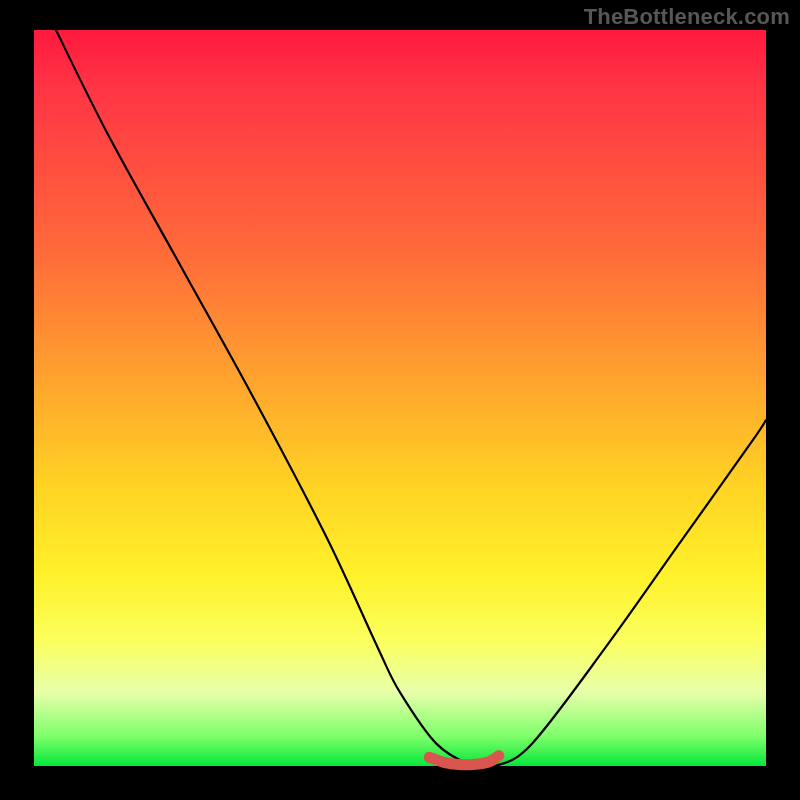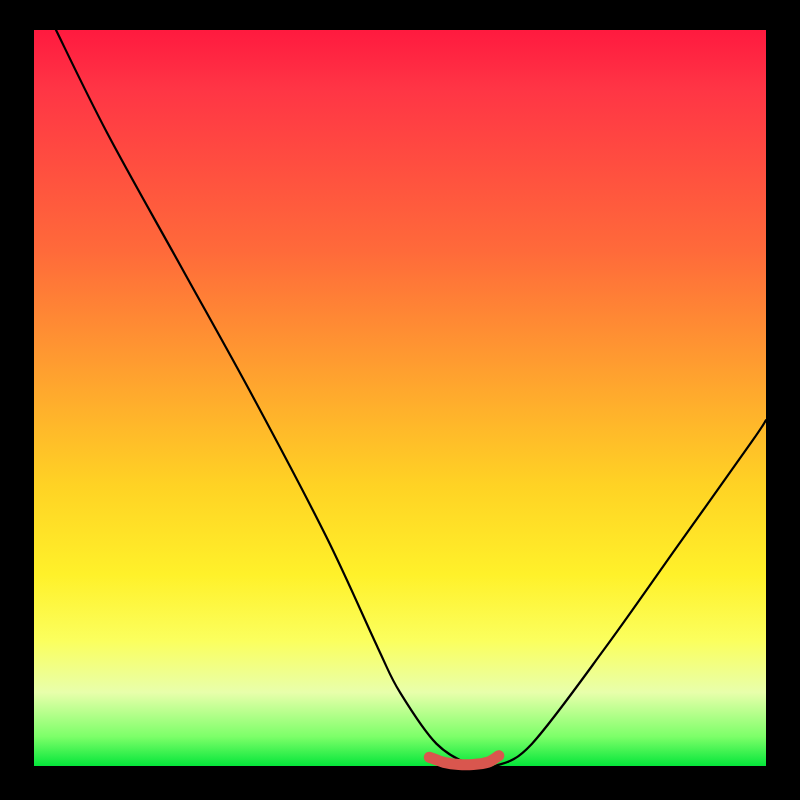--- a/index.html
+++ b/index.html
@@ -54,20 +54,21 @@
     top: 0;
     width: 732px;
     height: 736px;
     overflow: visible;
   }
 </style>
 </head>
 <body>
 
 <div class="frame">
+  <div class="watermark">TheBottleneck.com</div>
 
   <div class="plot-area">
     <svg class="curve" viewBox="0 0 732 736" preserveAspectRatio="none">
       <path id="main-curve" fill="none" stroke="#000" stroke-width="2.2" stroke-linecap="round" stroke-linejoin="round" d="M 22.0 0.0 C 30.5 17.2, 52.5 63.8, 73.2 103.0 C 93.9 142.3, 122.0 191.4, 146.4 235.5 C 170.8 279.7, 195.2 322.6, 219.6 368.0 C 244.0 413.4, 272.1 466.1, 292.8 507.8 C 313.5 549.5, 331.8 592.5, 344.0 618.2 C 356.2 644.0, 356.2 646.5, 366.0 662.4 C 375.8 678.3, 390.4 701.7, 402.6 713.9 C 414.8 726.2, 429.4 732.3, 439.2 736.0 C 449.0 739.7, 451.4 739.7, 461.2 736.0 C 470.9 732.3, 479.5 733.5, 497.8 713.9 C 516.1 694.3, 546.6 651.4, 571.0 618.2 C 595.4 585.1, 619.8 549.5, 644.2 515.2 C 668.6 480.9, 702.7 433.0, 717.4 412.2 C 732.0 391.3, 729.6 393.8, 732.0 390.1"></path>
       <path id="band-curve" fill="none" stroke="#d9564e" stroke-width="11" stroke-linecap="round" stroke-linejoin="round" d="M 395.3 727.2 C 397.7 728.0, 405.0 731.1, 409.9 732.3 C 414.8 733.5, 419.7 734.2, 424.6 734.5 C 429.4 734.9, 434.3 734.9, 439.2 734.5 C 444.1 734.2, 449.6 733.8, 453.8 732.3 C 458.1 730.8, 463.0 726.8, 464.8 725.7"></path>
     </svg>
   </div>
 </div>
 
 </body></html>

